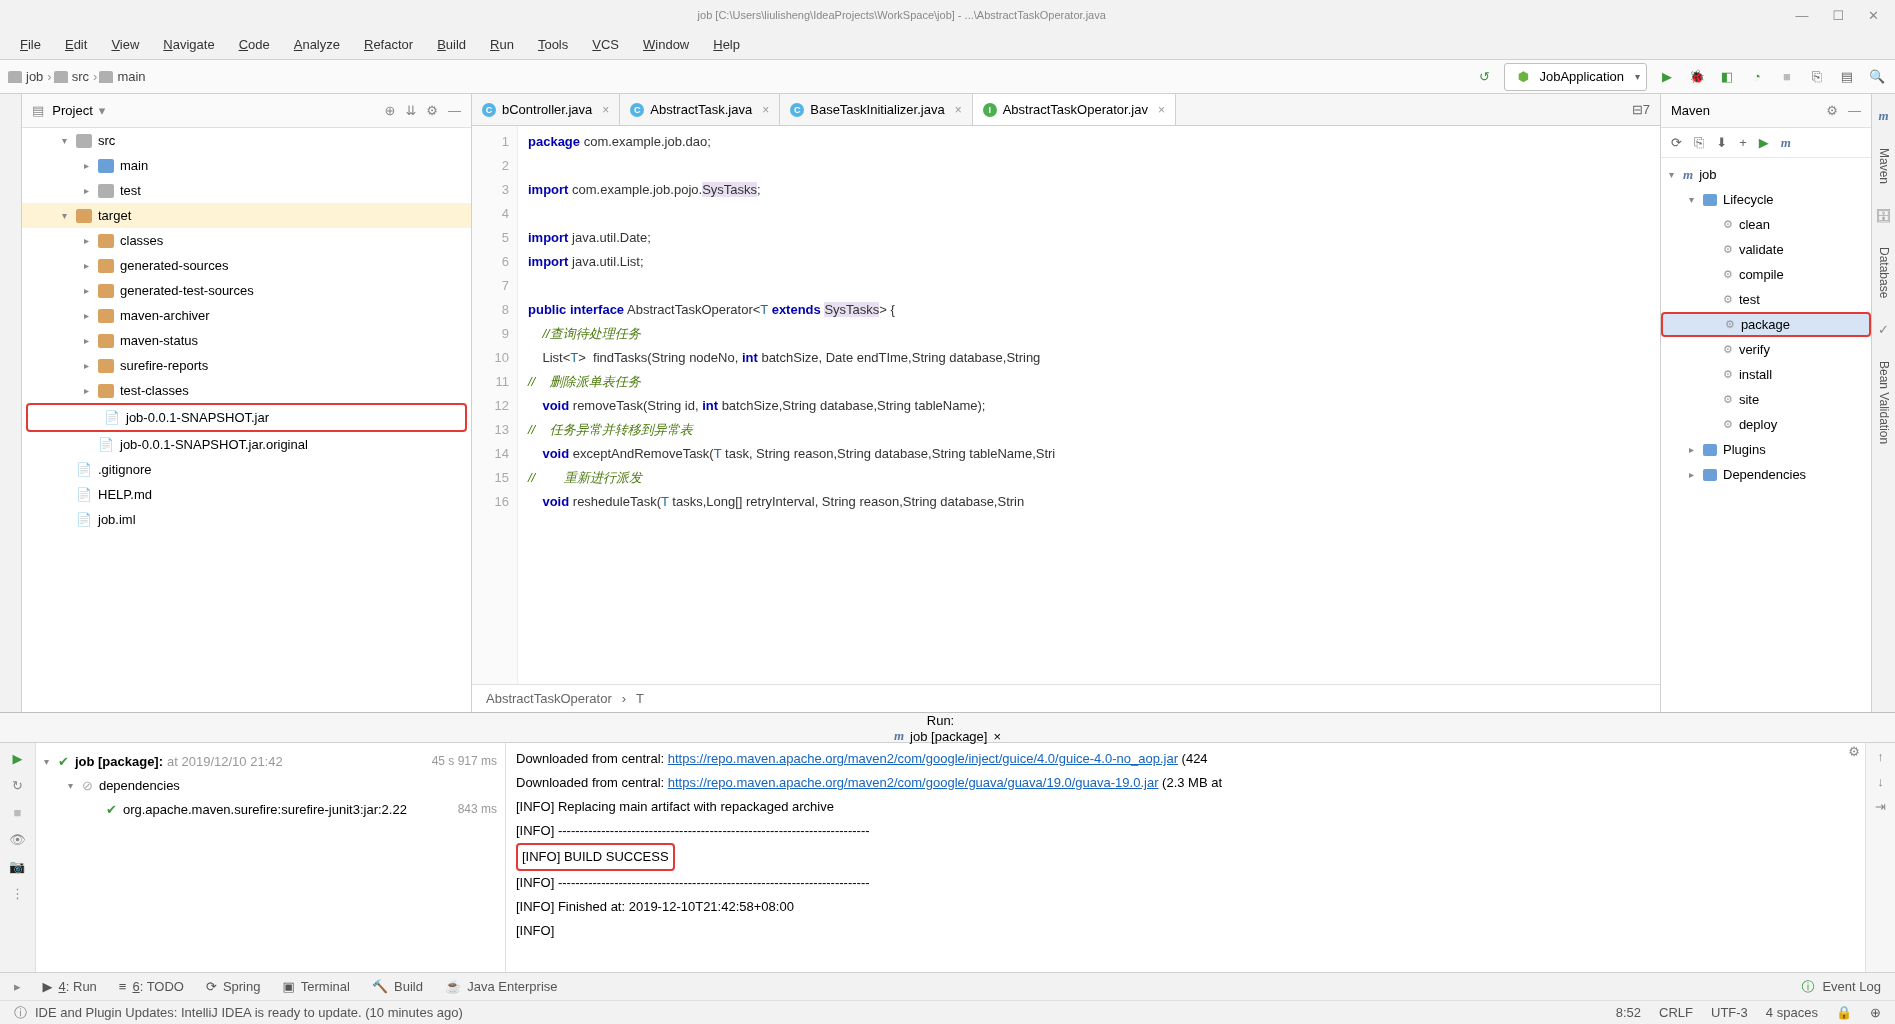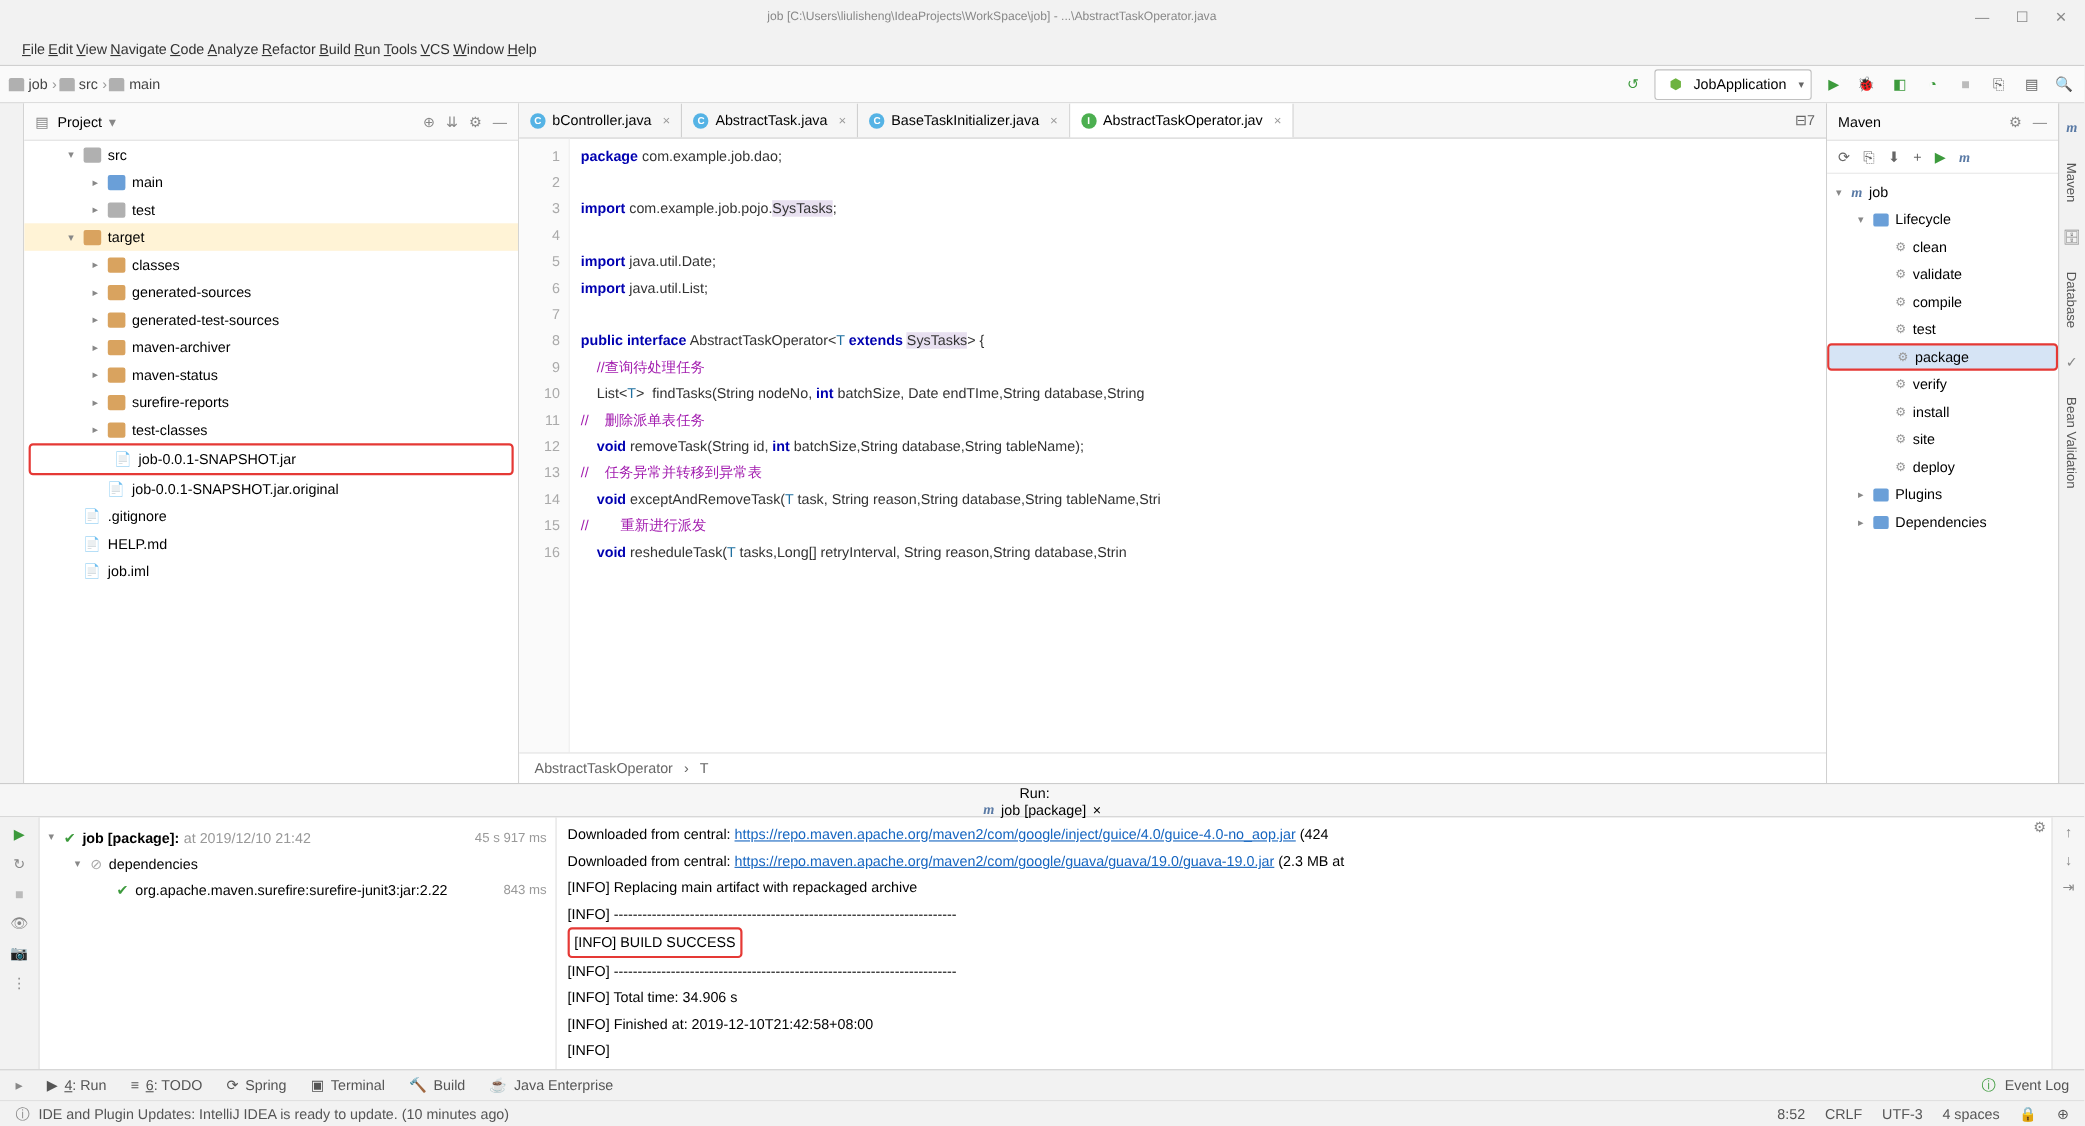--- a/index.html
+++ b/index.html
@@ -1,20 +1,20 @@
 <!DOCTYPE html>
 <html><head>
 <meta charset="utf-8">
 <style>
 * { margin: 0; padding: 0; box-sizing: border-box; font-family: "Segoe UI", Arial, sans-serif; font-size: 13px; }
 body { background: #f2f2f2; width: 1895px; height: 1024px; overflow: hidden; display: flex; flex-direction: column; }
 .titlebar { height: 30px; background: #f2f2f2; display: flex; align-items: center; padding: 0 8px; justify-content: flex-end; color: #888; }
 .titlebar .path { flex: 1; text-align: center; font-size: 11px; }
 .titlebar .winbtns { display: flex; gap: 24px; padding-right: 8px; }
-.menubar { height: 30px; background: #f2f2f2; display: flex; align-items: center; gap: 3px; padding: 0 20px; border-bottom: 1px solid #d0d0d0; }
+.menubar { height: 30px; background: #f2f2f2; display: flex; align-items: center; gap: 24px; padding: 0 20px; border-bottom: 1px solid #d0d0d0; }
 .menubar .menuitem { cursor: pointer; color: #333; }
 .menubar .menuitem .u { text-decoration: underline; }
 .navbar { height: 34px; background: #fafafa; display: flex; align-items: center; padding: 0 8px; border-bottom: 1px solid #d0d0d0; }
 .navbar .crumb { display: flex; align-items: center; gap: 4px; color: #444; margin-right: 2px; }
 .navbar .crumb .foldericon { width: 14px; height: 12px; background: #b0b0b0; border-radius: 2px 2px 0 0; }
 .navbar .chev { color: #999; margin: 0 2px; }
 .navbar-right { margin-left: auto; display: flex; align-items: center; gap: 10px; }
 .run-config { border: 1px solid #c0c0c0; background: #fff; padding: 3px 22px 3px 8px; border-radius: 3px; display: flex; align-items: center; gap: 6px; position: relative; }
 .run-config::after { content: "▾"; position: absolute; right: 6px; color: #666; font-size: 10px; }
 .tbicon { width: 20px; height: 20px; display: flex; align-items: center; justify-content: center; cursor: pointer; color: #666; }
@@ -40,21 +40,21 @@
 .tab.active { background: #fff; }
 .tab .close { color: #999; font-size: 12px; margin-left: 4px; }
 .tab-ci { width: 14px; height: 14px; border-radius: 50%; background: #55b3e5; display: inline-flex; align-items: center; justify-content: center; color: #fff; font-size: 9px; font-weight: bold; }
 .tab-ci.green2 { background: #4caf50; }
 .editor { flex: 1; display: flex; font-family: "Consolas", "Courier New", monospace; font-size: 14px; overflow: hidden; }
 .gutter { width: 46px; text-align: right; color: #aaa; padding: 4px 8px 0 0; background: #fafafa; border-right: 1px solid #eee; line-height: 24px; }
 .code { flex: 1; padding: 4px 0 0 10px; line-height: 24px; white-space: pre; overflow: hidden; color: #333; }
 .kw { color: #0000b0; font-weight: bold; }
 .gen { color: #2070a0; }
 .hl { background: #e8e0f0; }
-.cmt { color: #a21caf; }
+.cmt { color: #4d7c0f; font-style: italic; }
 .breadcrumb-bottom { height: 28px; border-top: 1px solid #e0e0e0; display: flex; align-items: center; padding: 0 14px; color: #666; gap: 10px; }
 .maven-panel { width: 210px; background: #fff; display: flex; flex-direction: column; }
 .maven-tree { flex: 1; overflow-y: auto; padding-top: 4px; }
 .maven-row { height: 25px; display: flex; align-items: center; padding-left: 8px; cursor: pointer; }
 .maven-row .gear { color: #999; margin-right: 6px; font-size: 11px; }
 .maven-row.sel { background: #d6e4f5; }
 .maven-row.boxed { border: 2.5px solid #e53935; border-radius: 4px; }
 .right-gutter { width: 24px; background: #f2f2f2; border-left: 1px solid #d0d0d0; display: flex; flex-direction: column; align-items: center; gap: 24px; padding-top: 14px; }
 .vlabel { writing-mode: vertical-rl; font-size: 12px; color: #555; cursor: pointer; }
 .bottom-area { height: 260px; display: flex; flex-direction: column; border-top: 1px solid #c0c0c0; background: #fff; }
@@ -413,21 +413,20 @@
           <span class="time">843 ms</span>
         </div>
       </div>
     <div class="console" id="console">
         <div>Downloaded from central: <span class="link">https://repo.maven.apache.org/maven2/com/google/inject/guice/4.0/guice-4.0-no_aop.jar</span> (424</div>
         <div>Downloaded from central: <span class="link">https://repo.maven.apache.org/maven2/com/google/guava/guava/19.0/guava-19.0.jar</span> (2.3 MB at</div>
         <div>[INFO] Replacing main artifact with repackaged archive</div>
         <div>[INFO] ------------------------------------------------------------------------</div>
         <div><span class="console-line boxed">[INFO] BUILD SUCCESS</span></div>
         <div>[INFO] ------------------------------------------------------------------------</div>
-        <div>[INFO] Total time:  34.906 s</div>
         <div>[INFO] Finished at: 2019-12-10T21:42:58+08:00</div>
         <div>[INFO]</div>
       </div>
     <div class="run-right-gutter">
       <span>↑</span>
       <span>↓</span>
       <span>⇥</span>
     </div>
   </div>
 </div>

